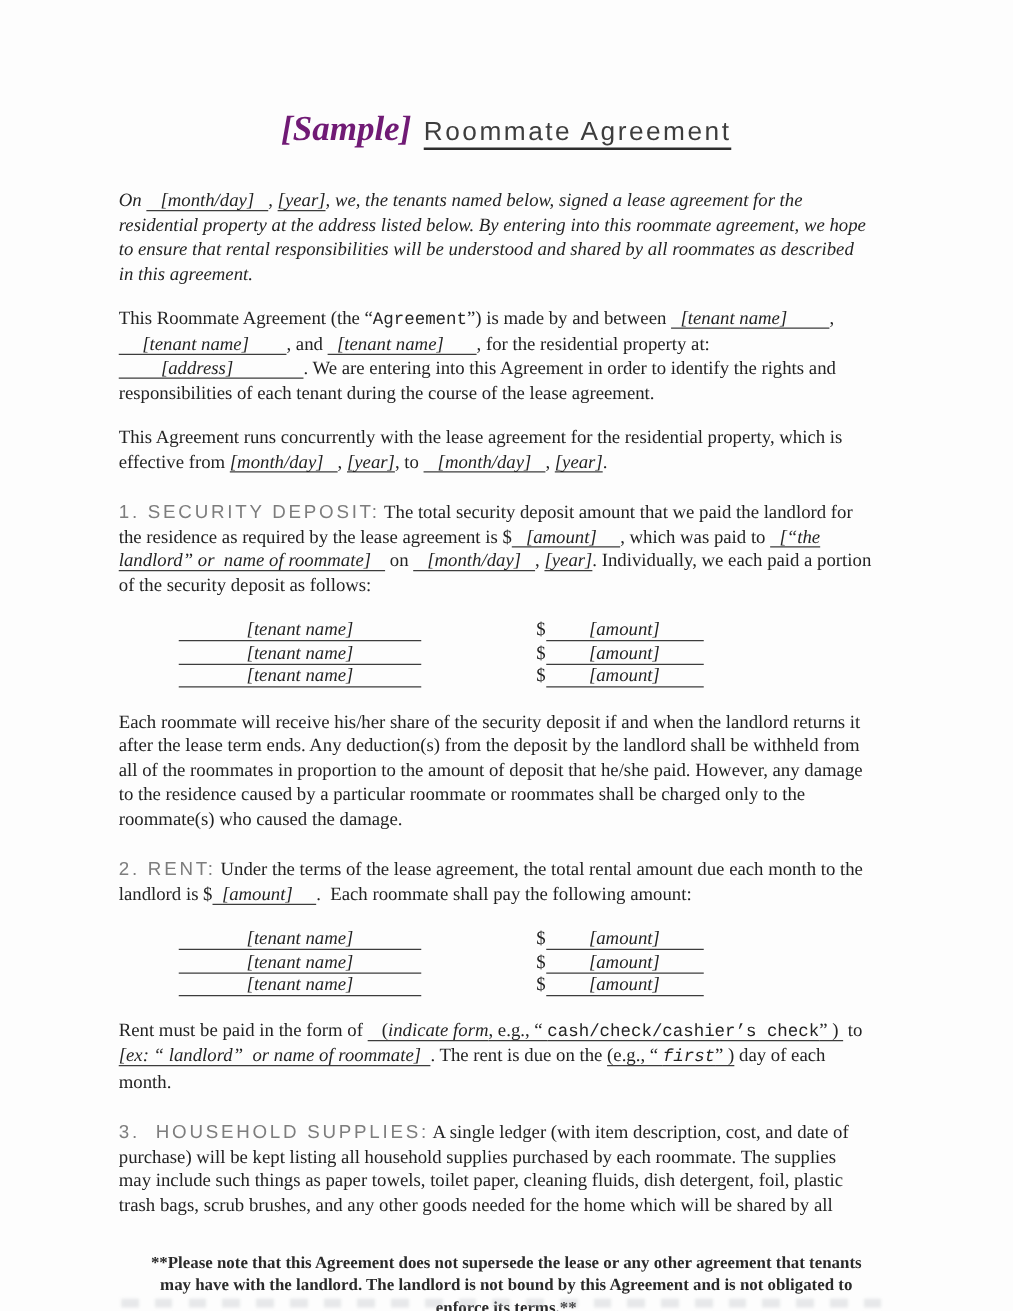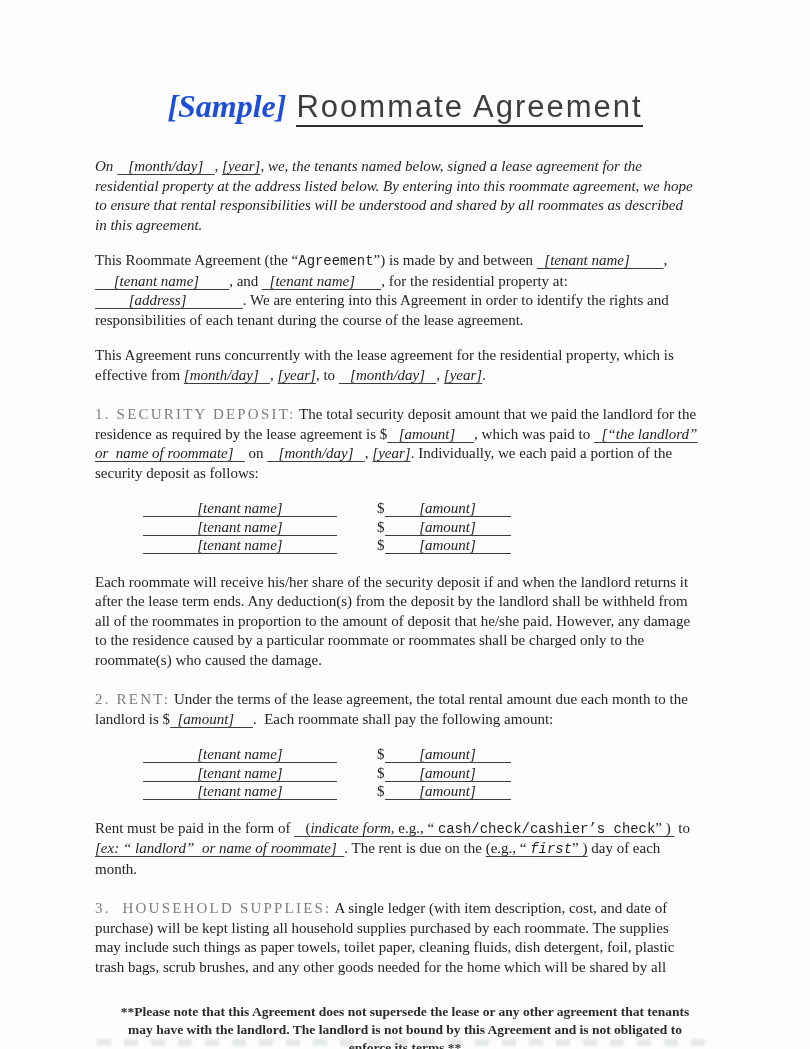--- a/index.html
+++ b/index.html
@@ -18,27 +18,27 @@
   
   .title{
     text-align:center;
     margin-bottom:32px;
     white-space:nowrap;
   }
   .t-sample{
     font-family:"Liberation Serif", serif;
     font-weight:bold;
     font-style:italic;
-    font-size:32px;
-    color:#1d4ed8;
+    font-size:28px;
+    color:#701a75;
   }
   .t-main{
     font-family:"Liberation Sans", sans-serif;
     font-weight:300;
-    font-size:31px;
+    font-size:21px;
     letter-spacing:2px;
     color:#3d3d3d;
     border-bottom:2px solid #2e2e2e;
     padding-bottom:1px;
     margin-left:6px;
   }
   
   .para{
     font-size:15px;
     line-height:19.5px;
@@ -52,21 +52,21 @@
     text-decoration-thickness:1px;
     text-underline-offset:2.5px;
     -webkit-text-decoration-skip:none;
     text-decoration-skip-ink:none;
   }
   .sans{
     font-family:Liberation Mono, monospace;
     font-size:0.93em;
   }
   .hd{
-    font-family:Liberation Serif, serif;
+    font-family:Liberation Sans, sans-serif;
     font-weight:400;
     letter-spacing:2.2px;
     color:#7d7d7d;
     font-size:15px;
   }
   .sec{margin-top:20px;}
   
   .fill-rows{margin:16px 0 18px 0;}
   .fill-row{
     font-size:15px;
@@ -74,21 +74,21 @@
     white-space:nowrap;
   }
   .name-line{
     display:inline-block;
     width:194px;
     border-bottom:1.5px solid #3c3c3c;
     text-align:center;
     margin-left:48px;
     height:17px;
   }
-  .amt-group{margin-left:40px;}
+  .amt-group{margin-left:92px;}
   .cur{font-size:15px;}
   .amt-line{
     display:inline-block;
     width:126px;
     border-bottom:1.5px solid #3c3c3c;
     text-align:center;
     height:17px;
   }
   
   .footnote{

